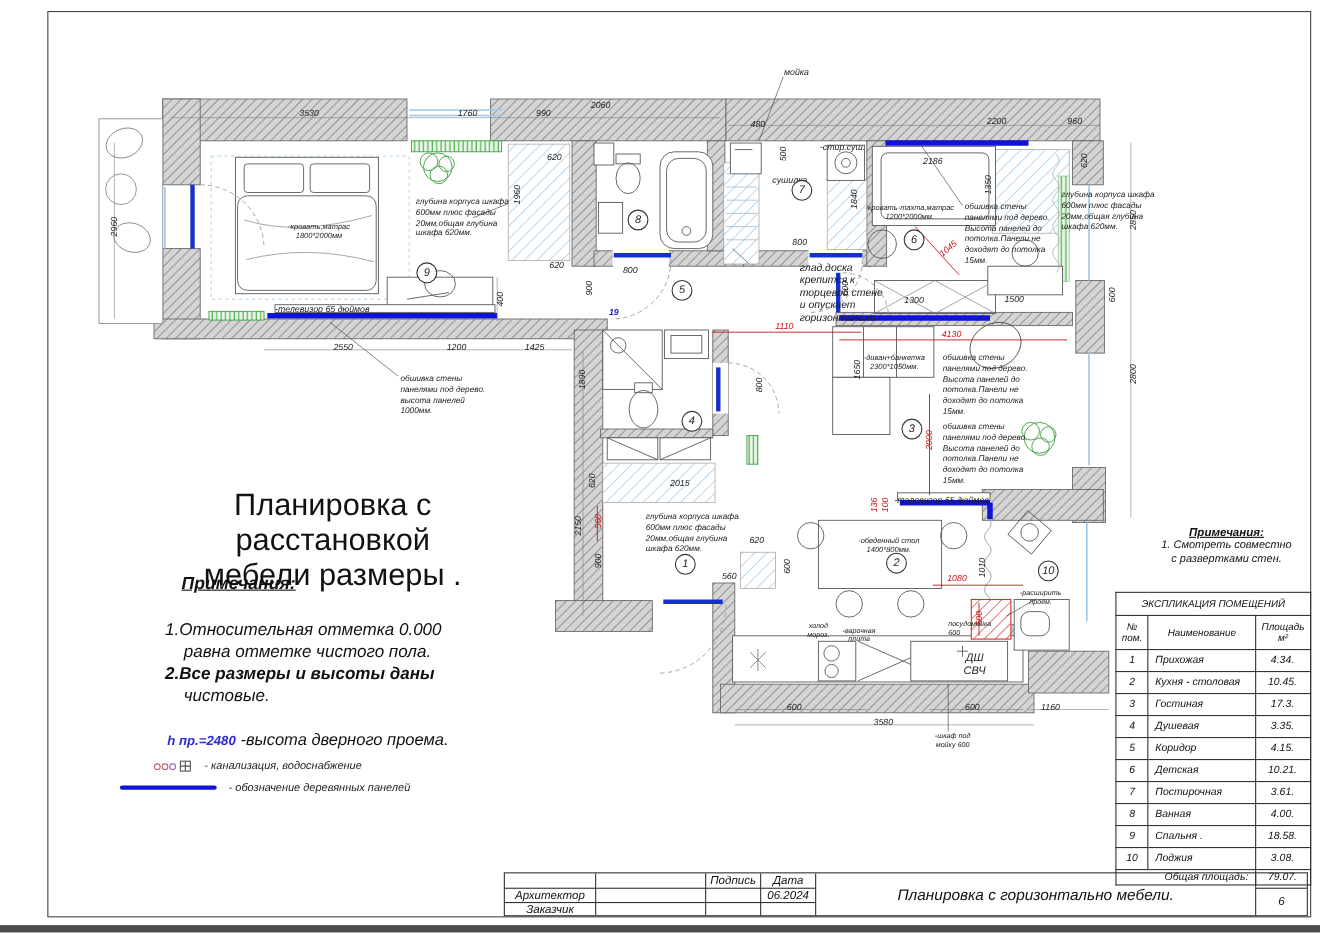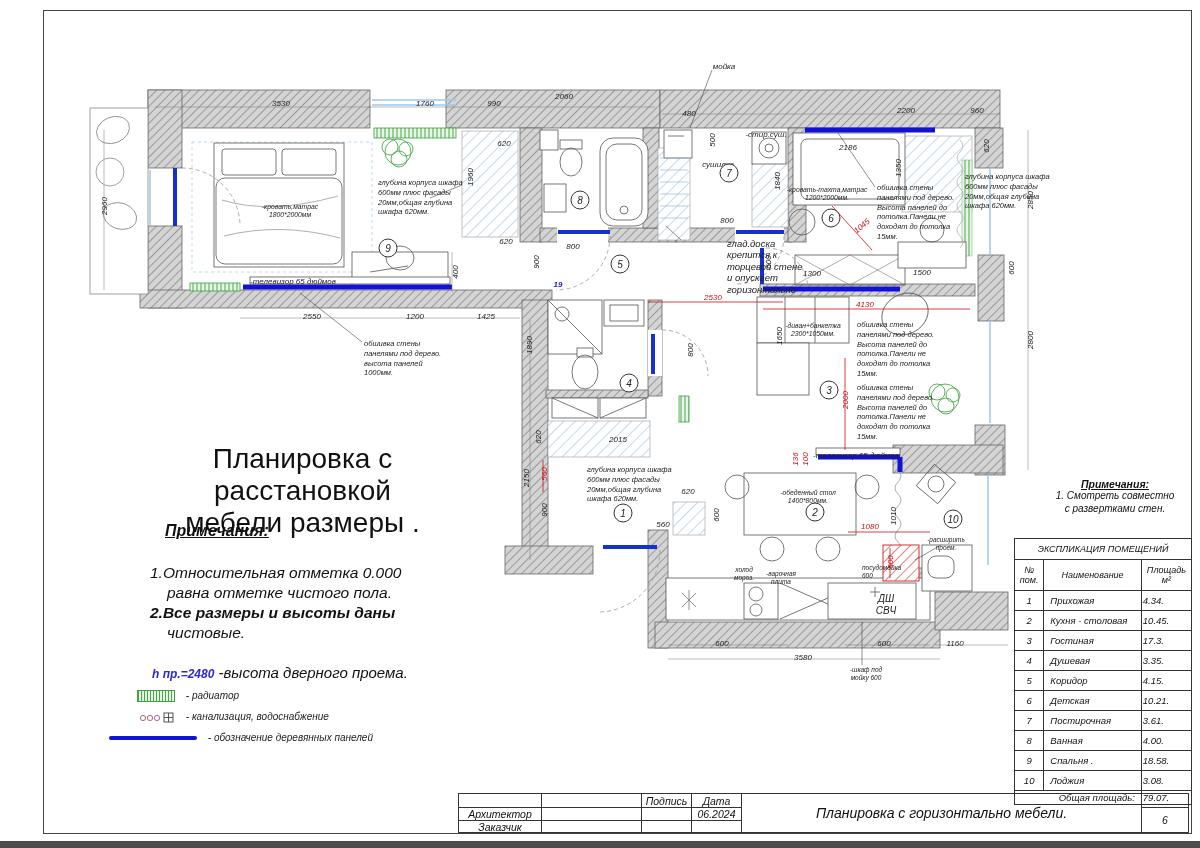--- a/index.html
+++ b/index.html
@@ -45,21 +45,21 @@
   .notes-right .head{font:bold italic 10.5px "Liberation Sans",sans-serif;text-decoration:underline;}
   .notes-right .ln{font:italic 10px "Liberation Sans",sans-serif;line-height:1.25;}
   
   .rt-wrap{position:absolute;left:1014px;top:538px;width:178px;}
   table.rt{border-collapse:collapse;width:100%;font-family:"Liberation Sans",sans-serif;}
   table.rt td,table.rt th{border:1px solid #333;color:#111;}
   .rt-title{font:italic 9px "Liberation Sans",sans-serif;text-align:center;height:18px;border-radius:10px;}
   .rt-h{font:italic 9px "Liberation Sans",sans-serif;text-align:center;white-space:pre-line;height:28px;}
   .rt-c0{font:italic 9.5px "Liberation Sans",sans-serif;text-align:center;width:28px;height:17px;}
   .rt-c1{font:italic 9.5px "Liberation Sans",sans-serif;text-align:left;padding-left:6px;width:96px;}
-  .rt-c2{font:italic 9.5px "Liberation Sans",sans-serif;text-align:left;padding-right:2px;width:48px;margin-left:44px;}
+  .rt-c2{font:italic 9.5px "Liberation Sans",sans-serif;text-align:center;padding-right:2px;width:48px;margin-left:44px;}
   
   .tb{position:absolute;left:458px;top:793px;width:729px;height:38px;border:1.2px solid #333;}
   .tb .cell{position:absolute;border-left:1px solid #333;border-top:1px solid #333;box-sizing:border-box;
       font:italic 10.5px "Liberation Sans",sans-serif;color:#111;display:flex;align-items:center;justify-content:center;}
   .tb .nol{border-left:none;} .tb .not{border-top:none;}
   .tb .doc{font:italic 14px "Liberation Sans",sans-serif;}
 </style>
 </head>
 <body>
 
@@ -304,21 +304,21 @@
       <line x1="941" y1="545" x2="915" y2="560"></line>
       <line x1="875" y1="187" x2="838" y2="133"></line>
       <line x1="430" y1="198" x2="462" y2="185"></line>
     </g>
   </svg>
 
   <div id="label-layer">
       <span class="pl" style="left: 281px; top: 103px;">3530</span>
       <span class="pl" style="left: 425px; top: 103px;">1760</span>
       <span class="pl" style="left: 494px; top: 103px;">990</span>
-      <span class="pl" style="left: 564px; top: 96px;">2060</span>
+      <span class="pl" style="left: 546px; top: 96px;">2060</span>
       <span class="pl" style="left: 689px; top: 113px;">480</span>
       <span class="pl" style="left: 906px; top: 110px;">2200</span>
       <span class="pl" style="left: 977px; top: 110px;">960</span>
       <span class="pl r" style="left: 104px; top: 206px;">2960</span>
       <span class="pl" style="left: 724px; top: 66px;">мойка</span>
       <span class="pl" style="left: 504px; top: 143px;">620</span>
       <span class="pl r" style="left: 470px; top: 177px;">1960</span>
       <span class="pl r" style="left: 712px; top: 140px;">500</span>
       <span class="pl" style="left: 766px; top: 134px;">-стир.суш.</span>
       <span class="pl" style="left: 718px; top: 164px;">сушилка</span>
@@ -342,39 +342,39 @@
       <span class="pl" style="left: 573px; top: 246px;">800</span>
       <span class="pl r" style="left: 536px; top: 262px;">900</span>
       <span class="pl blue" style="left: 558px; top: 284px;">19</span>
       <span class="pl" style="left: 727px; top: 220px;">800</span>
       <span class="pl r" style="left: 768px; top: 262px;">600</span>
       <span class="pl noteB" style="left: 681px; top: 238px; margin-left: 46px;">глад.доска
 крепится к
 торцевой стене
 и опускает
 горизонтально</span>
-      <span class="pl red" style="left: 713px; top: 297px;">2530</span>
+      <span class="pl red" style="left: 713px; top: 297px;">1110</span>
       <span class="pl" style="left: 848px; top: 147px;">2186</span>
       <span class="pl r" style="left: 898px; top: 168px;">1350</span>
       <span class="pl noteC" style="left: 827px; top: 186px;">-кровать-тахта,матрас
 1200*2000мм.</span>
       <span class="pl note" style="left: 877px; top: 183px;">обшивка стены
 панелями под дерево.
 Высота панелей до
 потолка.Панели не
 доходят до потолка
 15мм.</span>
       <span class="pl note" style="left: 965px; top: 172px;">глубина корпуса шкафа
 600мм плюс фасады
 20мм,общая глубина
 шкафа 620мм.</span>
       <span class="pl redr45" style="left: 862px; top: 226px;">1045</span>
       <span class="pl r" style="left: 986px; top: 146px;">620</span>
       <span class="pl r" style="left: 1030px; top: 200px;">2850</span>
-      <span class="pl" style="left: 812px; top: 273px;">1300</span>
+      <span class="pl" style="left: 831px; top: 273px;">1300</span>
       <span class="pl" style="left: 922px; top: 272px;">1500</span>
       <span class="pl r" style="left: 1011px; top: 268px;">600</span>
       <span class="pl red" style="left: 865px; top: 304px;">4130</span>
       <span class="pl noteC" style="left: 813px; top: 322px;">-диван+банкетка
 2300*1050мм.</span>
       <span class="pl r" style="left: 779px; top: 336px;">1650</span>
       <span class="pl note" style="left: 857px; top: 320px;">обшивка стены
 панелями под дерево.
 Высота панелей до
 потолка.Панели не
@@ -451,24 +451,20 @@
     <div class="ln ind" style="white-space: pre-line;">чистовые.</div>
   </div>
 
   <div class="door-note">
     <span class="hv" style="white-space: pre-line;">h пр.=2480</span>
     <span style="white-space: pre-line;">-высота дверного проема.</span>
   </div>
 
   <div class="legend">
     <div class="row">
-      <span class="sw-rad"></span>
-      <span style="white-space: pre-line;">- радиатор</span>
-    </div>
-    <div class="row">
       <svg width="40" height="12" style="vertical-align:middle;margin-right:6px">
         <circle cx="6" cy="7" r="2.6" fill="none" stroke="#c06070"></circle>
         <circle cx="13" cy="7" r="2.6" fill="none" stroke="#c06070"></circle>
         <circle cx="20" cy="7" r="2.6" fill="none" stroke="#9a6ab0"></circle>
         <rect x="27" y="2" width="9" height="9" fill="none" stroke="#555"></rect>
         <path d="M27 6.5 h9 M31.5 2 v9" stroke="#555" fill="none"></path>
       </svg>
       <span style="white-space: pre-line;">- канализация, водоснабжение</span>
     </div>
     <div class="row" style="margin-left:-28px;">

